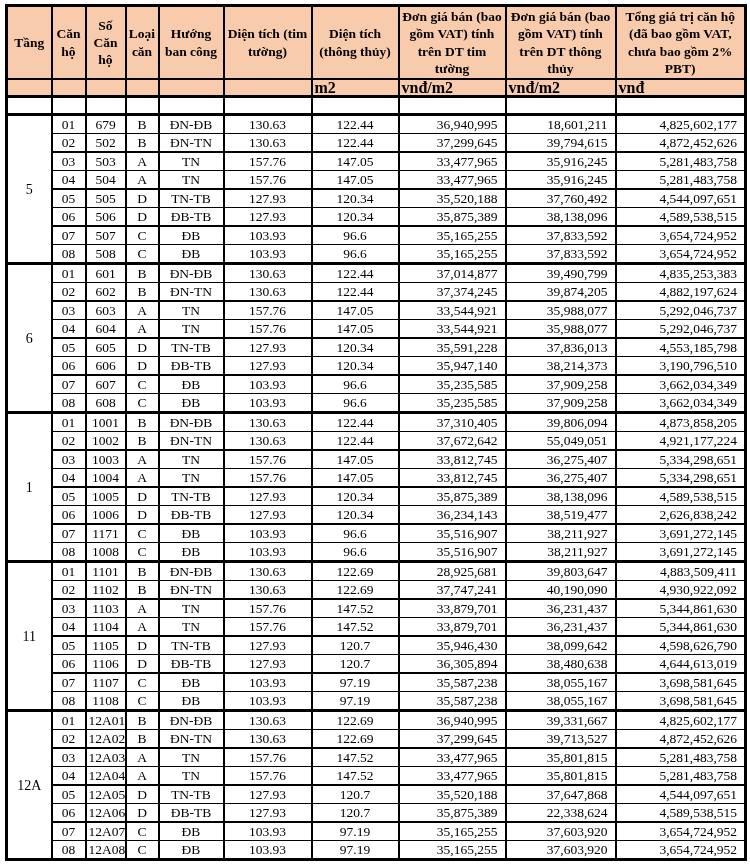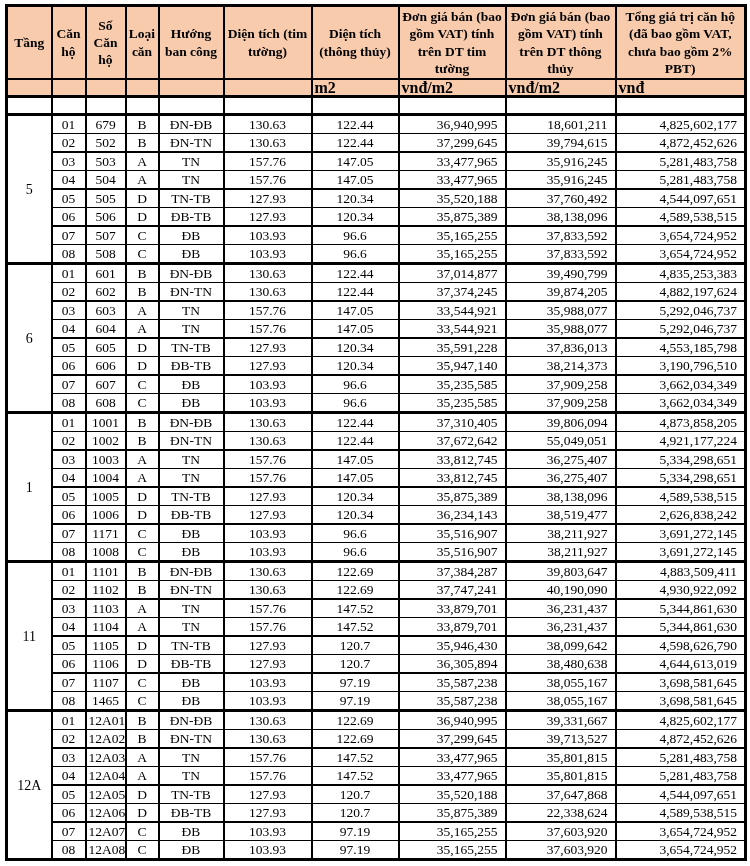--- a/index.html
+++ b/index.html
@@ -397,21 +397,21 @@
           <td class="num">3,691,272,145</td>
         </tr>
         <tr class="floor-start">
           <td rowspan="8" class="floor-cell">11</td>
           <td>01</td>
           <td>1101</td>
           <td>B</td>
           <td>ĐN-ĐB</td>
           <td>130.63</td>
           <td>122.69</td>
-          <td class="num">37,384,287</td>
+          <td class="num">28,925,681</td>
           <td class="num">39,803,647</td>
           <td class="num">4,883,509,411</td>
         </tr>
         <tr>
           <td>02</td>
           <td>1102</td>
           <td>B</td>
           <td>ĐN-TN</td>
           <td>130.63</td>
           <td>122.69</td>
@@ -469,21 +469,21 @@
           <td>C</td>
           <td>ĐB</td>
           <td>103.93</td>
           <td>97.19</td>
           <td class="num">35,587,238</td>
           <td class="num">38,055,167</td>
           <td class="num">3,698,581,645</td>
         </tr>
         <tr>
           <td>08</td>
-          <td>1465</td>
+          <td>1108</td>
           <td>C</td>
           <td>ĐB</td>
           <td>103.93</td>
           <td>97.19</td>
           <td class="num">35,587,238</td>
           <td class="num">38,055,167</td>
           <td class="num">3,698,581,645</td>
         </tr>
         <tr class="floor-start">
           <td rowspan="8" class="floor-cell">12A</td>

